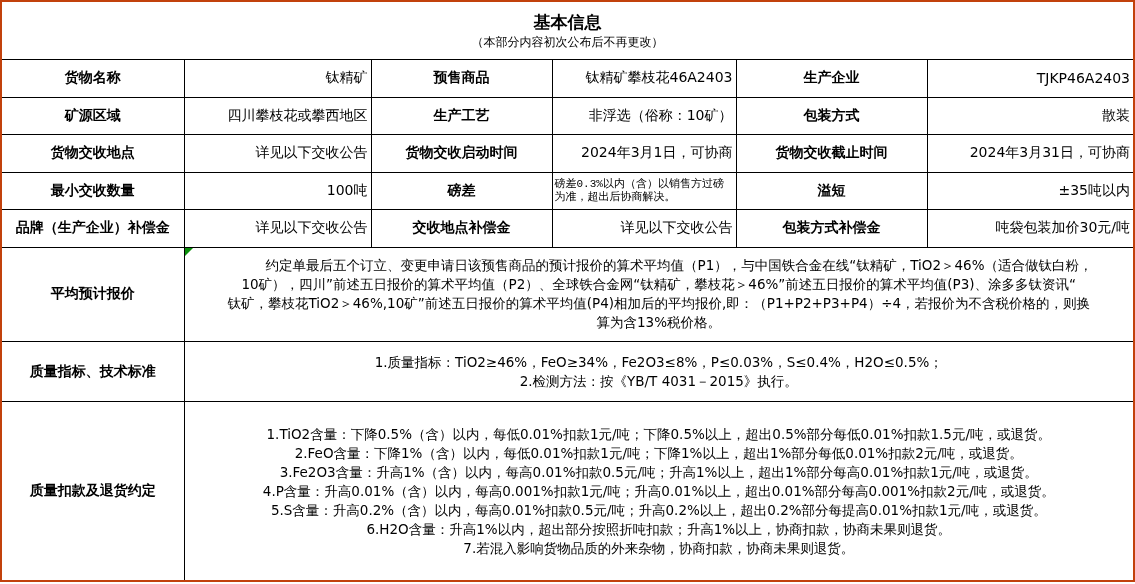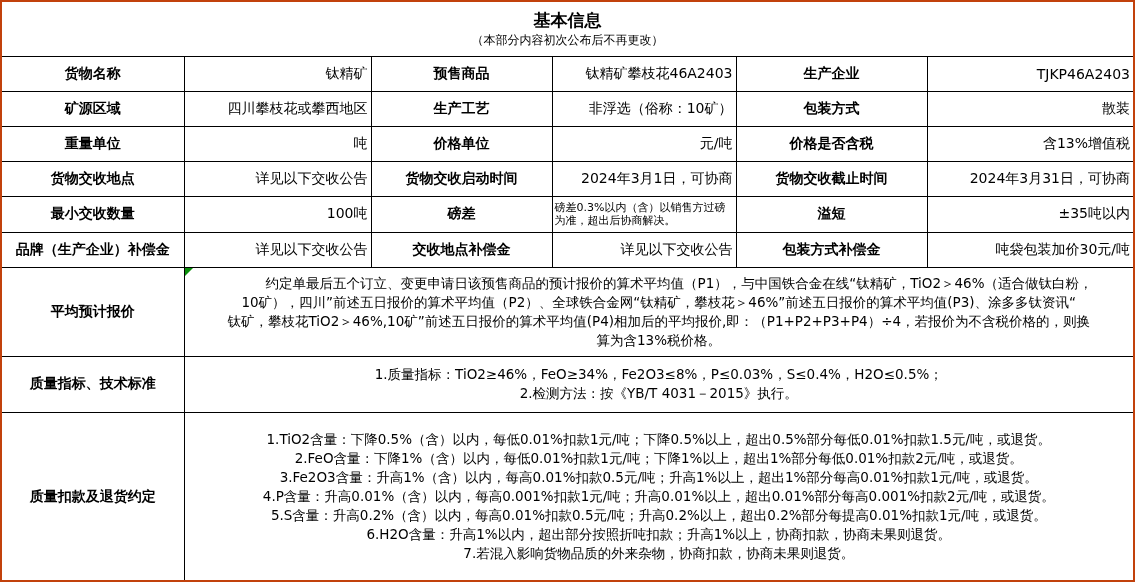--- a/index.html
+++ b/index.html
@@ -11,21 +11,21 @@
   tr.title-row{height:50px;}
   tr.kv{height:32px;}
   tr.avg-row{height:80px;}
   tr.quality-row{height:51px;margin-left:40px;}
   tr.deduct-row{height:153px;}
   .title-cell{text-align:center;vertical-align:middle;}
   .title{font-size:17px;font-weight:bold;line-height:24px;}
   .subtitle{font-size:12px;line-height:17px;}
   td.lbl{font-weight:bold;font-size:14px;text-align:center;}
   td.val{font-size:14px;text-align:right;}
-  td.val.small{font-size:11px;line-height:13px;text-align:left;padding:1px 2px;}
+  td.val.small{font-size:11px;line-height:13px;text-align:left;padding:1px 2px;font-family:Liberation Mono, monospace;}
   td.content{text-align:center;padding:2px 4px;position:relative;}
   td.content .line{font-size:13.5px;line-height:19px;white-space:pre;}
   .flag{position:absolute;top:0;left:0;width:0;height:0;
     border-top:8px solid #0a8f0a;border-right:8px solid transparent;}
 </style>
 </head>
 <body>
 
 <div class="sheet">
 <table class="info">
@@ -57,28 +57,20 @@
 
   <tr class="kv">
     <td class="lbl">矿源区域</td>
     <td class="val">四川攀枝花或攀西地区</td>
     <td class="lbl">生产工艺</td>
     <td class="val">非浮选（俗称：10矿）</td>
     <td class="lbl">包装方式</td>
     <td class="val">散装</td>
   </tr>
 
-  <tr class="kv">
-    <td class="lbl">重量单位</td>
-    <td class="val">吨</td>
-    <td class="lbl">价格单位</td>
-    <td class="val">元/吨</td>
-    <td class="lbl">价格是否含税</td>
-    <td class="val">含13%增值税</td>
-  </tr>
 
   <tr class="kv">
     <td class="lbl">货物交收地点</td>
     <td class="val">详见以下交收公告</td>
     <td class="lbl">货物交收启动时间</td>
     <td class="val">2024年3月1日，可协商</td>
     <td class="lbl">货物交收截止时间</td>
     <td class="val">2024年3月31日，可协商</td>
   </tr>
 

